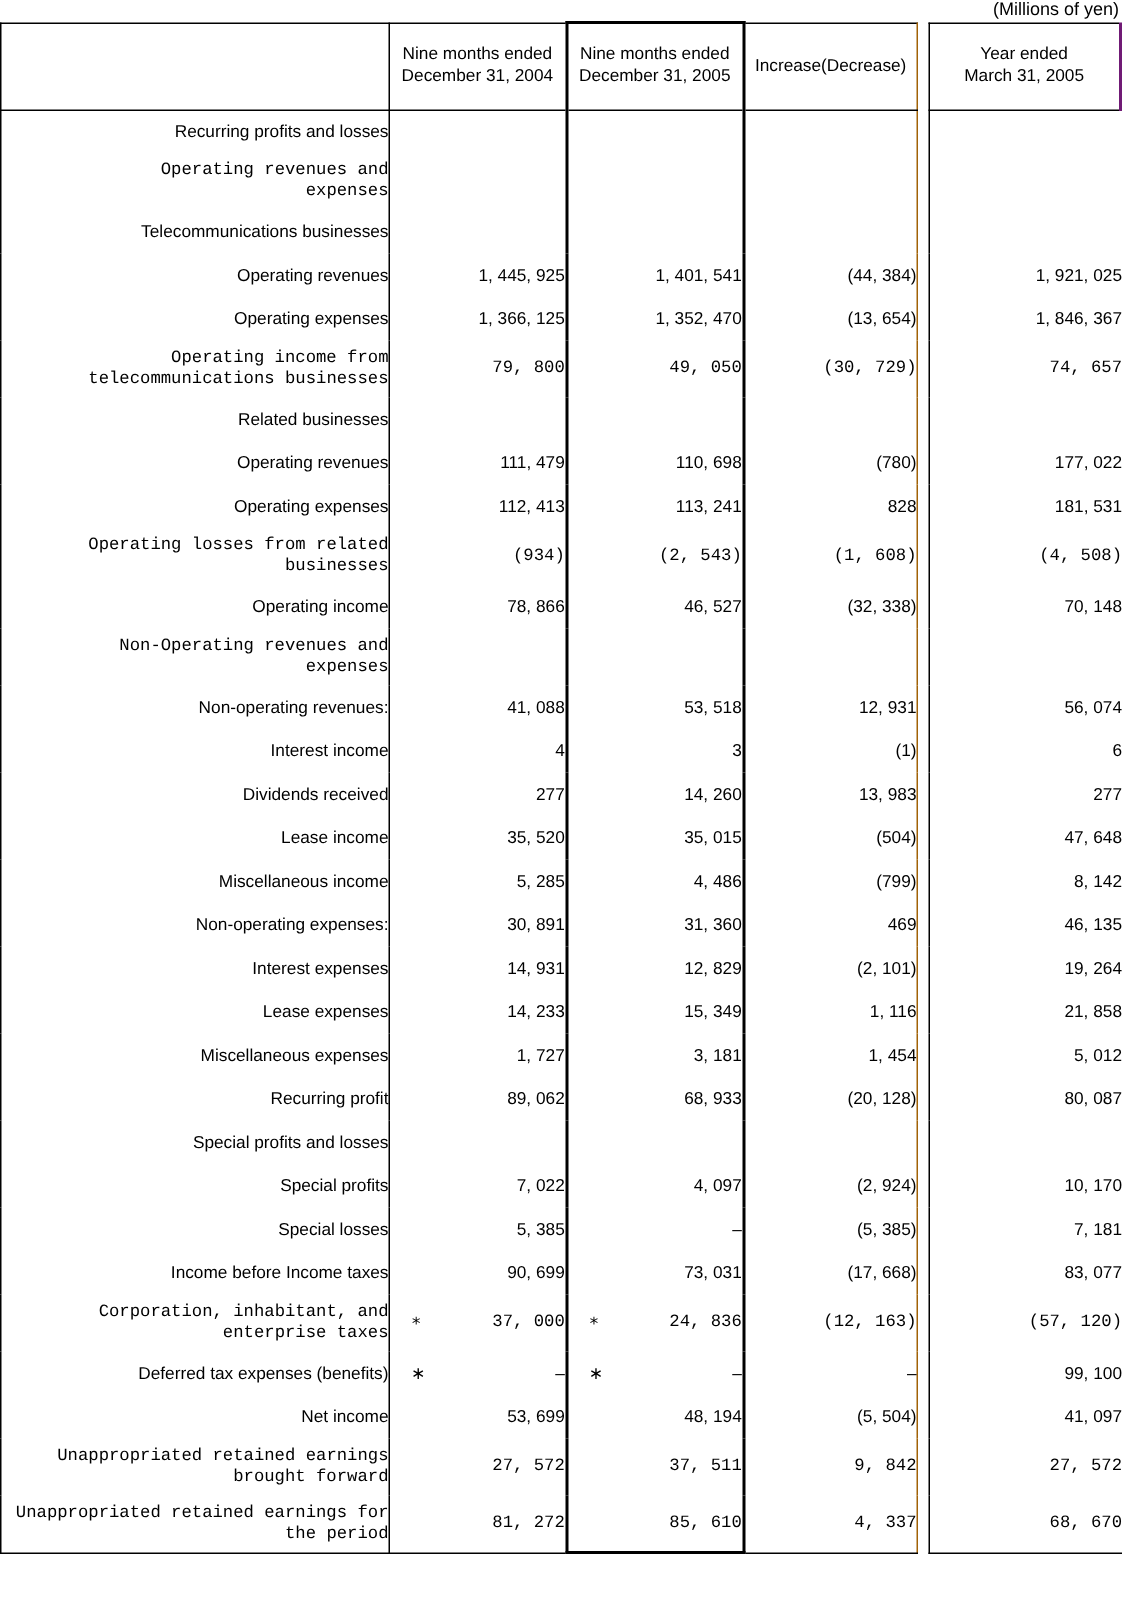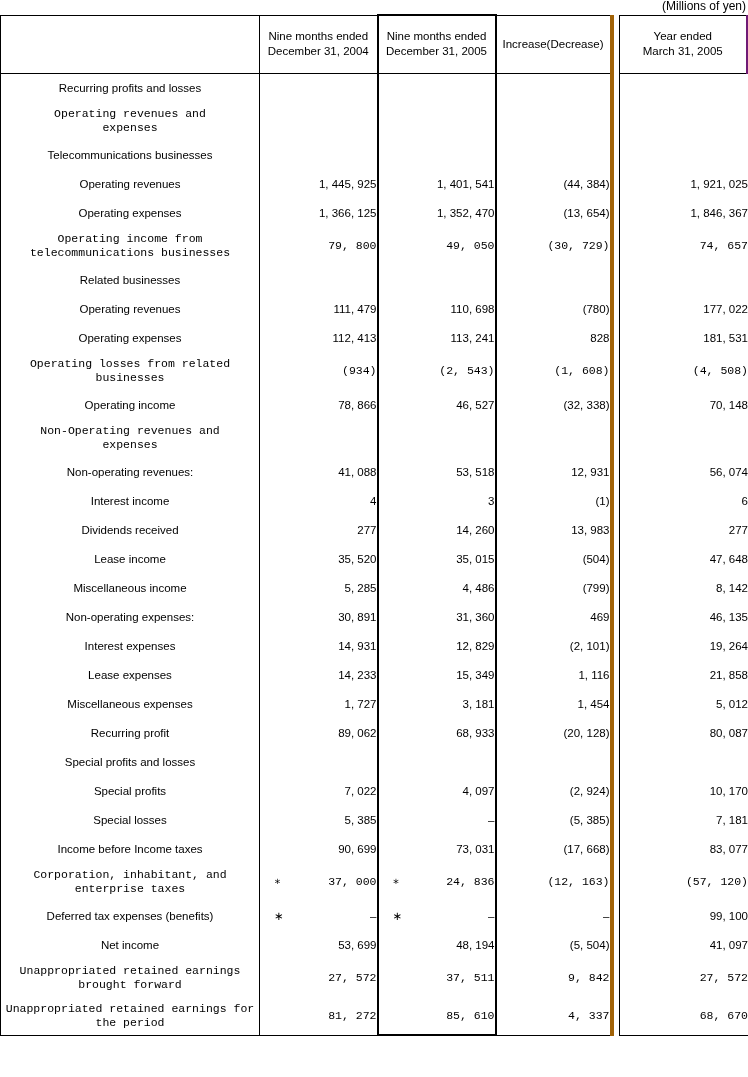--- a/index.html
+++ b/index.html
@@ -61,39 +61,39 @@
     margin: 0;
     vertical-align: middle;
     font-weight: normal;
     box-sizing: border-box;
   }
 
   
   .cell-label {
     border-left: 1px solid #000;
     border-right: 1px solid #000;
-    text-align: center;
+    text-align: right;
     padding-left: 6px;
     padding-right: 4px;
     line-height: 14px;
   }
   .cell-num {
     border-right: 1px solid #000;
     text-align: right;
     padding-right: 10px;
     white-space: nowrap;
     line-height: 14px;
   }
   
   .cell-num.col-2005 {
     border-left: 2px solid #000;
     border-right: 2px solid #000;
   }
   .cell-num.col-diff {
-    border-right: 4px solid #a16207;
+    border-right: 1px solid #a16207;
     margin-top: 32px;
   }
   
   .cell-gap {
     border: none;
     background: #ffffff;
   }
   .cell-num.col-year {
     border-left: 1px solid #000;
     border-right: 1px solid #000;

